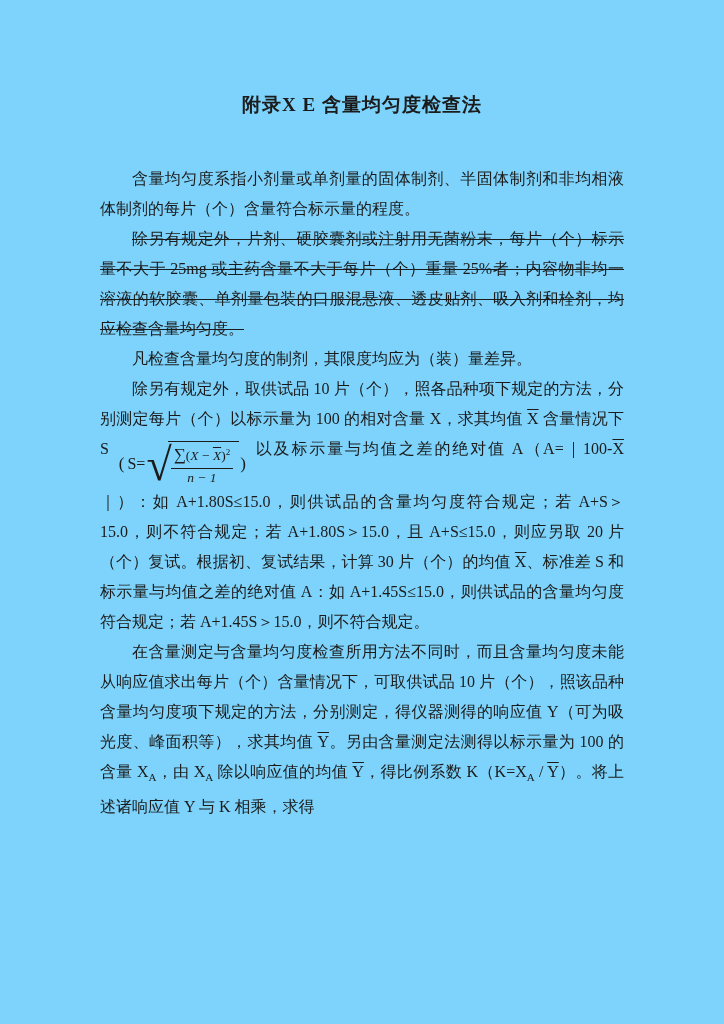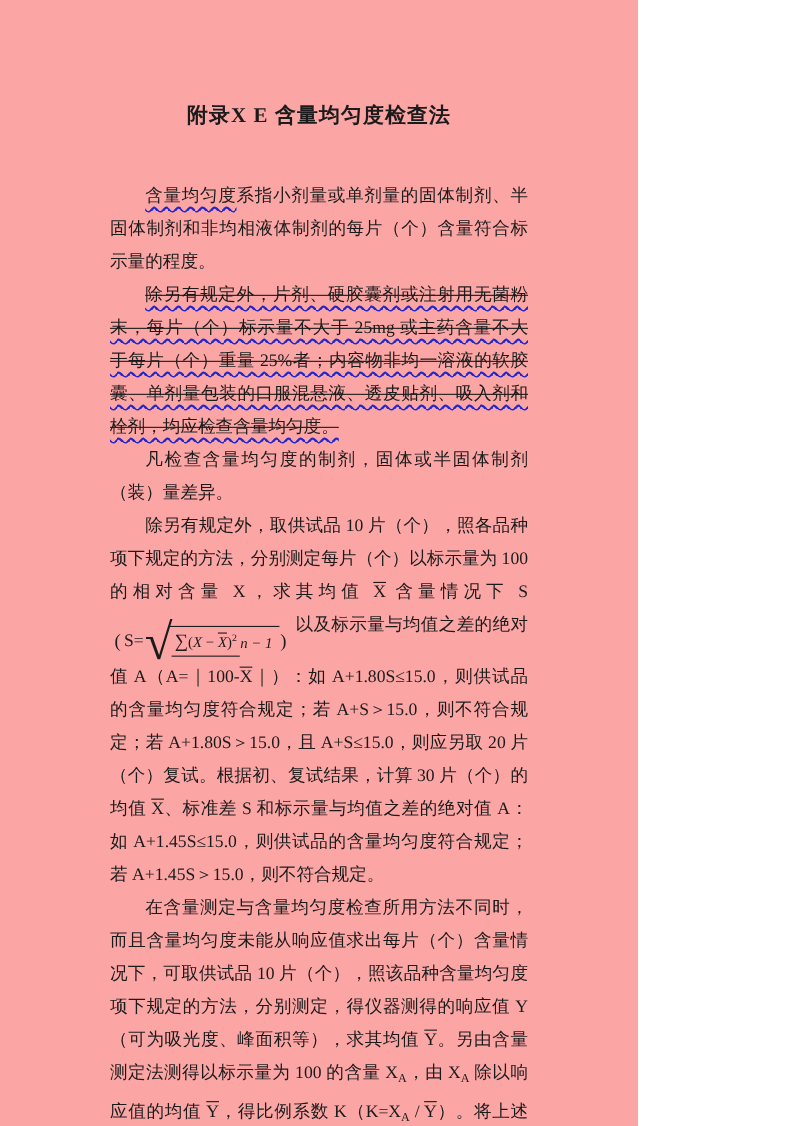--- a/index.html
+++ b/index.html
@@ -5,39 +5,38 @@
   html,body { margin:0; padding:0; }
   body {
     width:724px; height:1024px;
     background:#ffffff;
     font-family:"Liberation Serif","DejaVu Serif",serif;
     color:#1b1b1b;
     overflow:hidden;
   }
   .page {
     box-sizing:border-box;
-    width:580px; height:1024px;
+    width:724px; height:1024px;
     padding:92px 100px 0 100px;
-    background:#fca5a5;
+    background:#7dd3fc;
   }
   .doc-title {
     margin:0 0 46px 0;
     text-align:center;
     font-size:19px;
     font-weight:bold;
     letter-spacing:1px;
   }
   .body-text {
     font-size:16px;
     line-height:30px;
     text-align:justify;
   }
   .para { margin:0; text-indent:2em; }
   .wavy {
-    text-decoration:underline;
     text-decoration-style:wavy;
     text-decoration-color:#2328cc;
     text-decoration-thickness:1.6px;
     text-underline-offset:4px;
   }
   .strike {
     text-decoration:line-through;
     text-decoration-thickness:1.2px;
     text-decoration-color:#1b1b1b;
     margin-top:16px;
@@ -59,21 +58,21 @@
   .fx-lhs { margin:0 1px 0 2px; }
   .fx-rad {
     font-size:46px;
     line-height:36px;
     margin-right:-4px;
     transform:translateY(1px);
     font-weight:400;
   }
   .fx-stack {
     display:inline-flex;
-    flex-direction:row;
+    flex-direction:column;
     align-items:center;
     border-top:1.5px solid #1b1b1b;
     padding:2px 6px 0 3px;
     font-size:13.5px;
     line-height:1.25;
   }
   .fx-num {
     display:inline-block;
     border-bottom:1px solid #1b1b1b;
     padding:0 3px 2px 3px;
@@ -90,21 +89,21 @@
 <div class="page">
 
   <h1 class="doc-title">附录X E 含量均匀度检查法</h1>
 
   <div class="body-text">
 
     <p class="para"><span class="wavy">含量均匀度</span><span>系指小剂量或单剂量的固体制剂、半固体制剂和非均相液体制剂的每片（个）含量符合标示量的程度。</span></p>
 
     <p class="para"><span class="wavy"><span class="strike">除另有规定外，片剂、硬胶囊剂或注射用无菌粉末，每片（个）标示量不大于 25mg 或主药含量不大于每片（个）重量 25%者；内容物非均一溶液的软胶囊、单剂量包装的口服混悬液、透皮贴剂、吸入剂和栓剂，均应检查含量均匀度。</span></span></p>
 
-    <p class="para"><span>凡检查含量均匀度的制剂，固体或半固体制剂（装）量差异。</span></p>
+    <p class="para"><span>凡检查含量均匀度的制剂，其限度均应为（装）量差异。</span></p>
 
     <p class="para"><span>除另有规定外，取供试品 10 片（个），照各品种项下规定的方法，分别测定每片（个）以标示量为 100 的相对含量 X，求其均值 </span><span class="ov">X</span><span> 含量情况下 S </span><span class="formula">
           <span class="fx-open">(</span>
           <span class="fx-lhs">S=</span>
           <span class="fx-rad">√</span>
           <span class="fx-stack">
             <span class="fx-num"><span class="fx-sigma">∑</span><span>(</span><span class="fx-it">X</span><span> − </span><span class="fx-it ov">X</span><span>)</span><span class="fx-sup">2</span></span>
             <span class="fx-den">n − 1</span>
           </span>
           <span class="fx-close">)</span>

